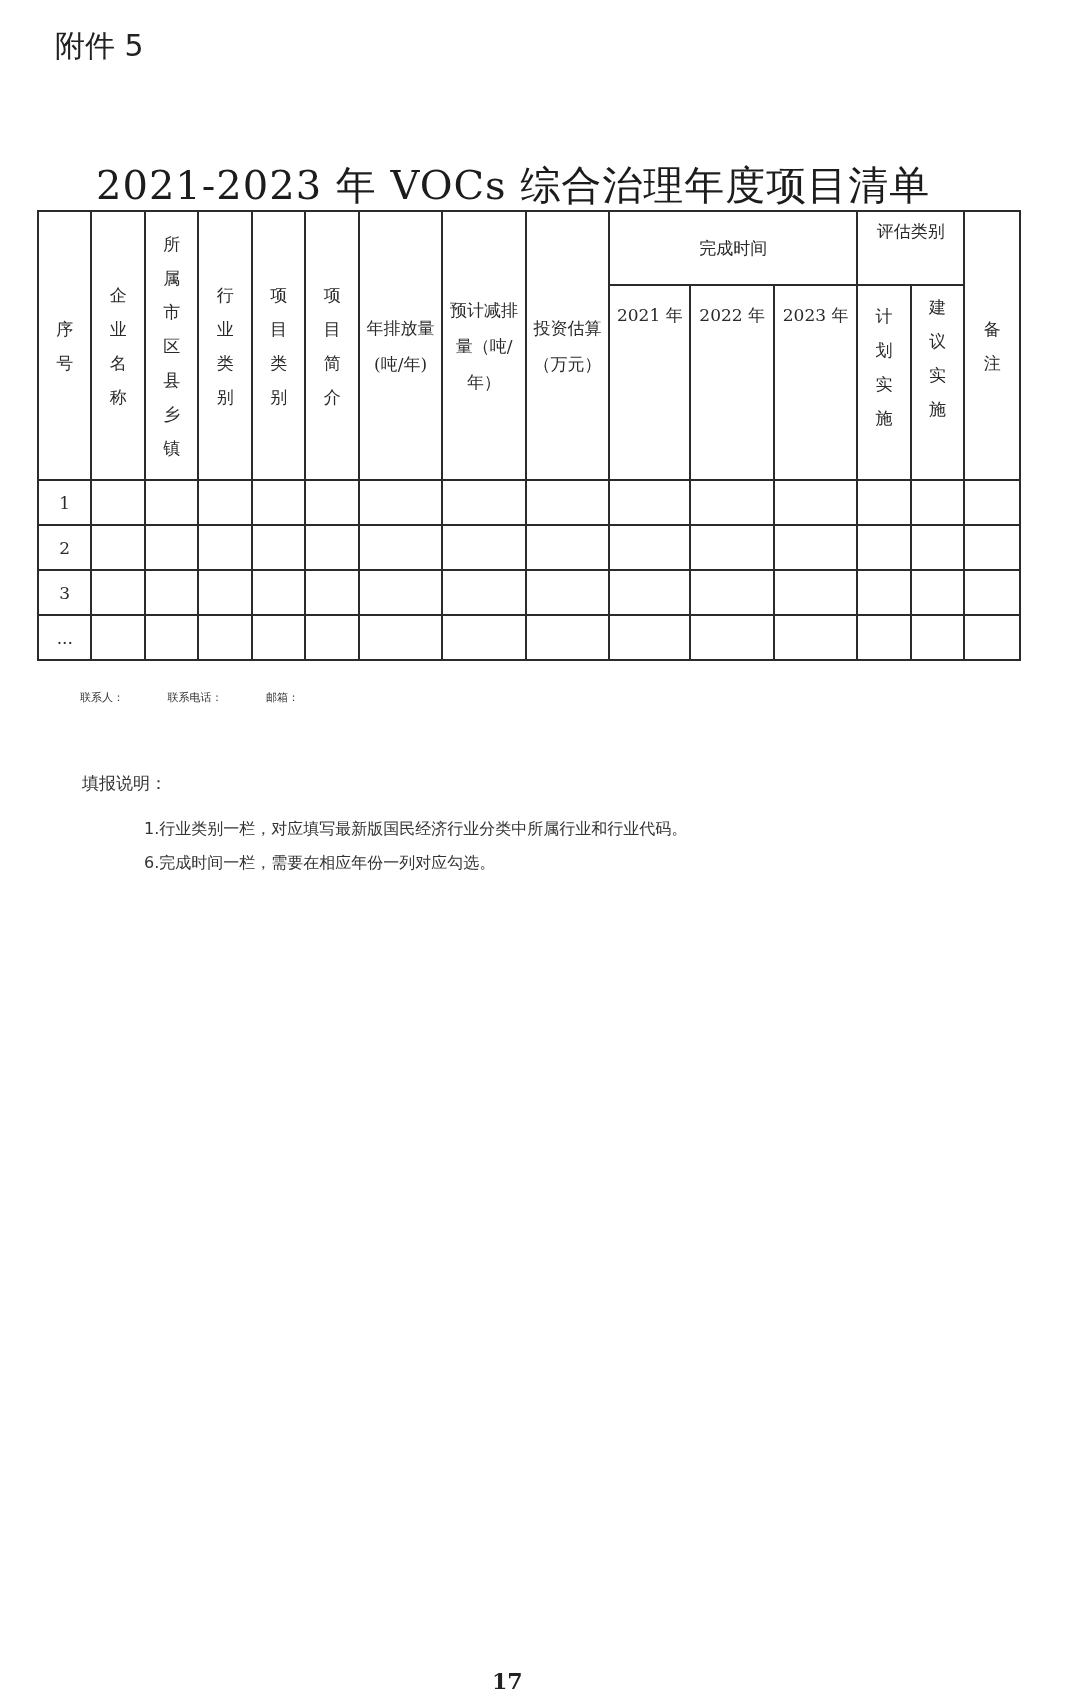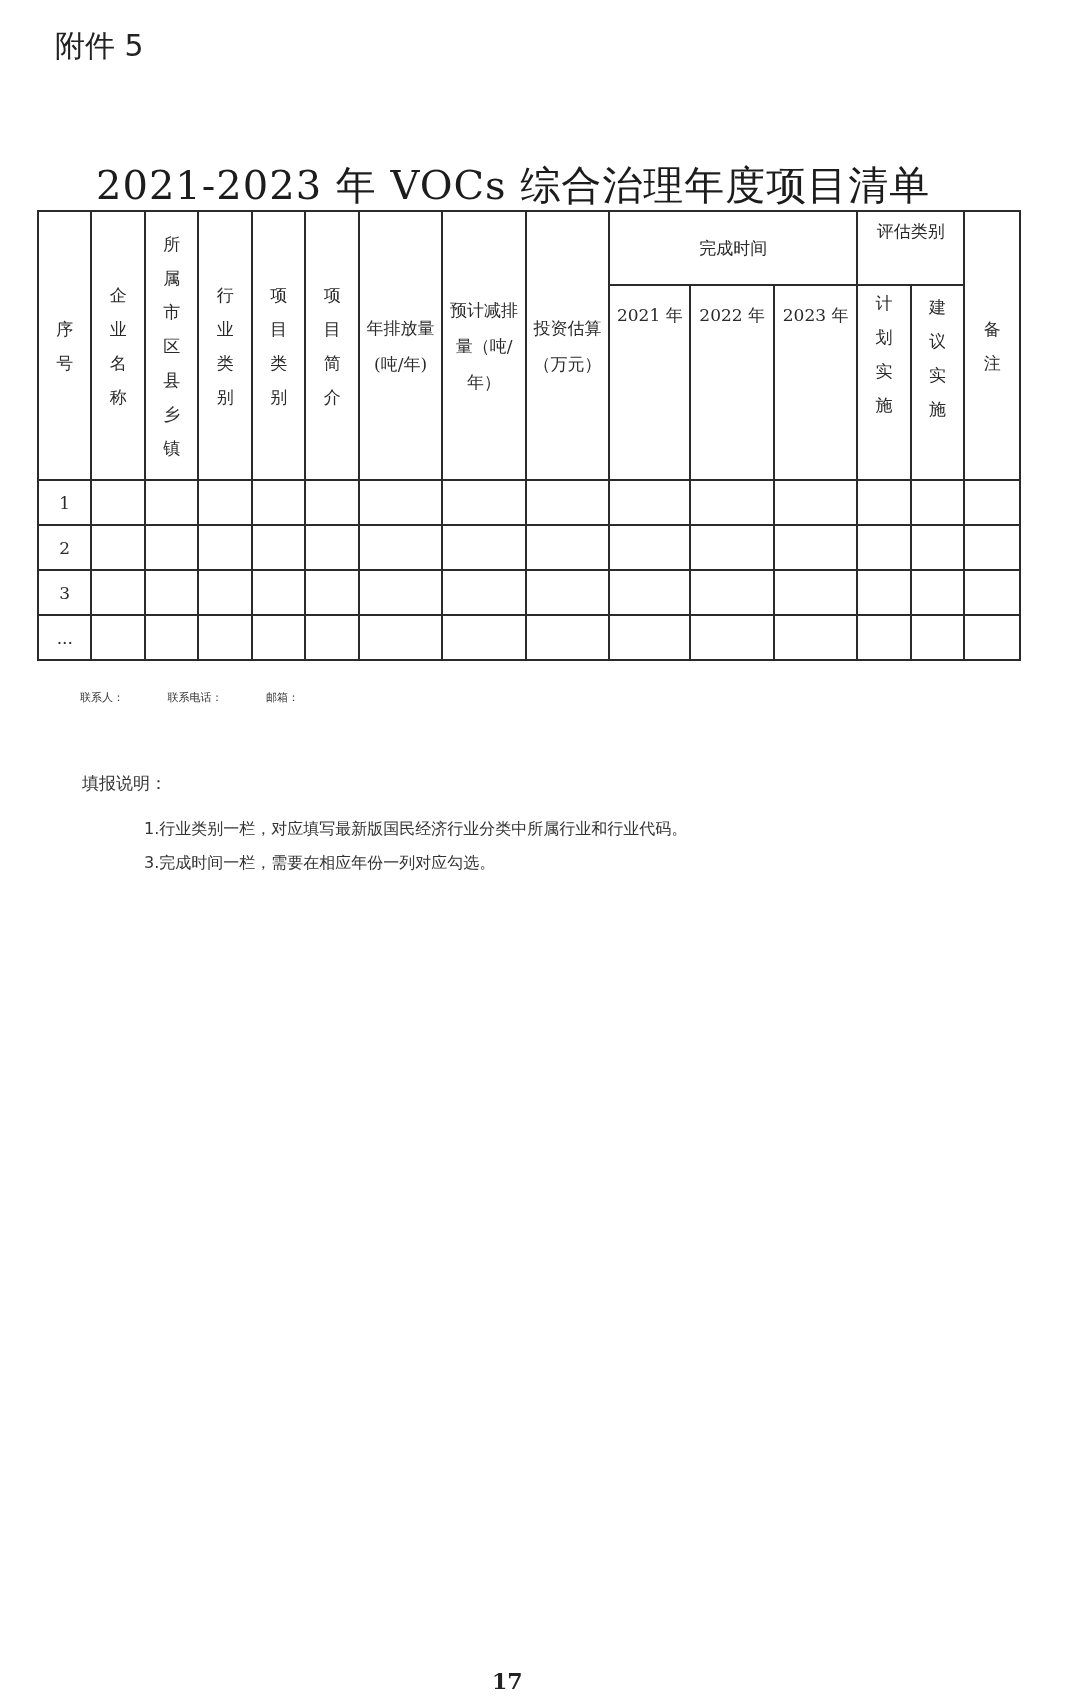--- a/index.html
+++ b/index.html
@@ -84,21 +84,21 @@
           <div class="stext">投资估算（万元）</div>
         </th>
     <th colspan="3">完成时间</th>
     <th colspan="2" style="vertical-align:top;padding-top:8px;">评估类别</th>
     <th rowspan="2"><span class="vtext">备注</span></th>
   </tr>
   <tr class="hdr-row2">
     <th class="ytext">2021 年</th>
     <th class="ytext">2022 年</th>
     <th class="ytext">2023 年</th>
-    <th style="vertical-align:top;padding-top:0;"><span class="vtext">计划实施</span></th>
+    <th style="vertical-align:top;padding-top:13px;"><span class="vtext">计划实施</span></th>
     <th style="vertical-align:top;padding-top:4px;"><span class="vtext">建议实施</span></th>
   </tr>
   <tr class="data-row">
     <td>1</td>
     <td></td>
         <td></td>
         <td></td>
         <td></td>
         <td></td>
         <td></td>
@@ -167,16 +167,16 @@
 
 <div class="contacts">
   <span>联系人：</span>
   <span>联系电话：</span>
   <span>邮箱：</span>
 </div>
 
 <div class="notes-head">填报说明：</div>
 <div class="notes">
   <div>1.行业类别一栏，对应填写最新版国民经济行业分类中所属行业和行业代码。</div>
-  <div>3.完成时间一栏，需要在相应年份一列对应勾选。</div>
+  <div>6.完成时间一栏，需要在相应年份一列对应勾选。</div>
 </div>
 
 <div class="page-num">17</div>
 
 </body></html>

